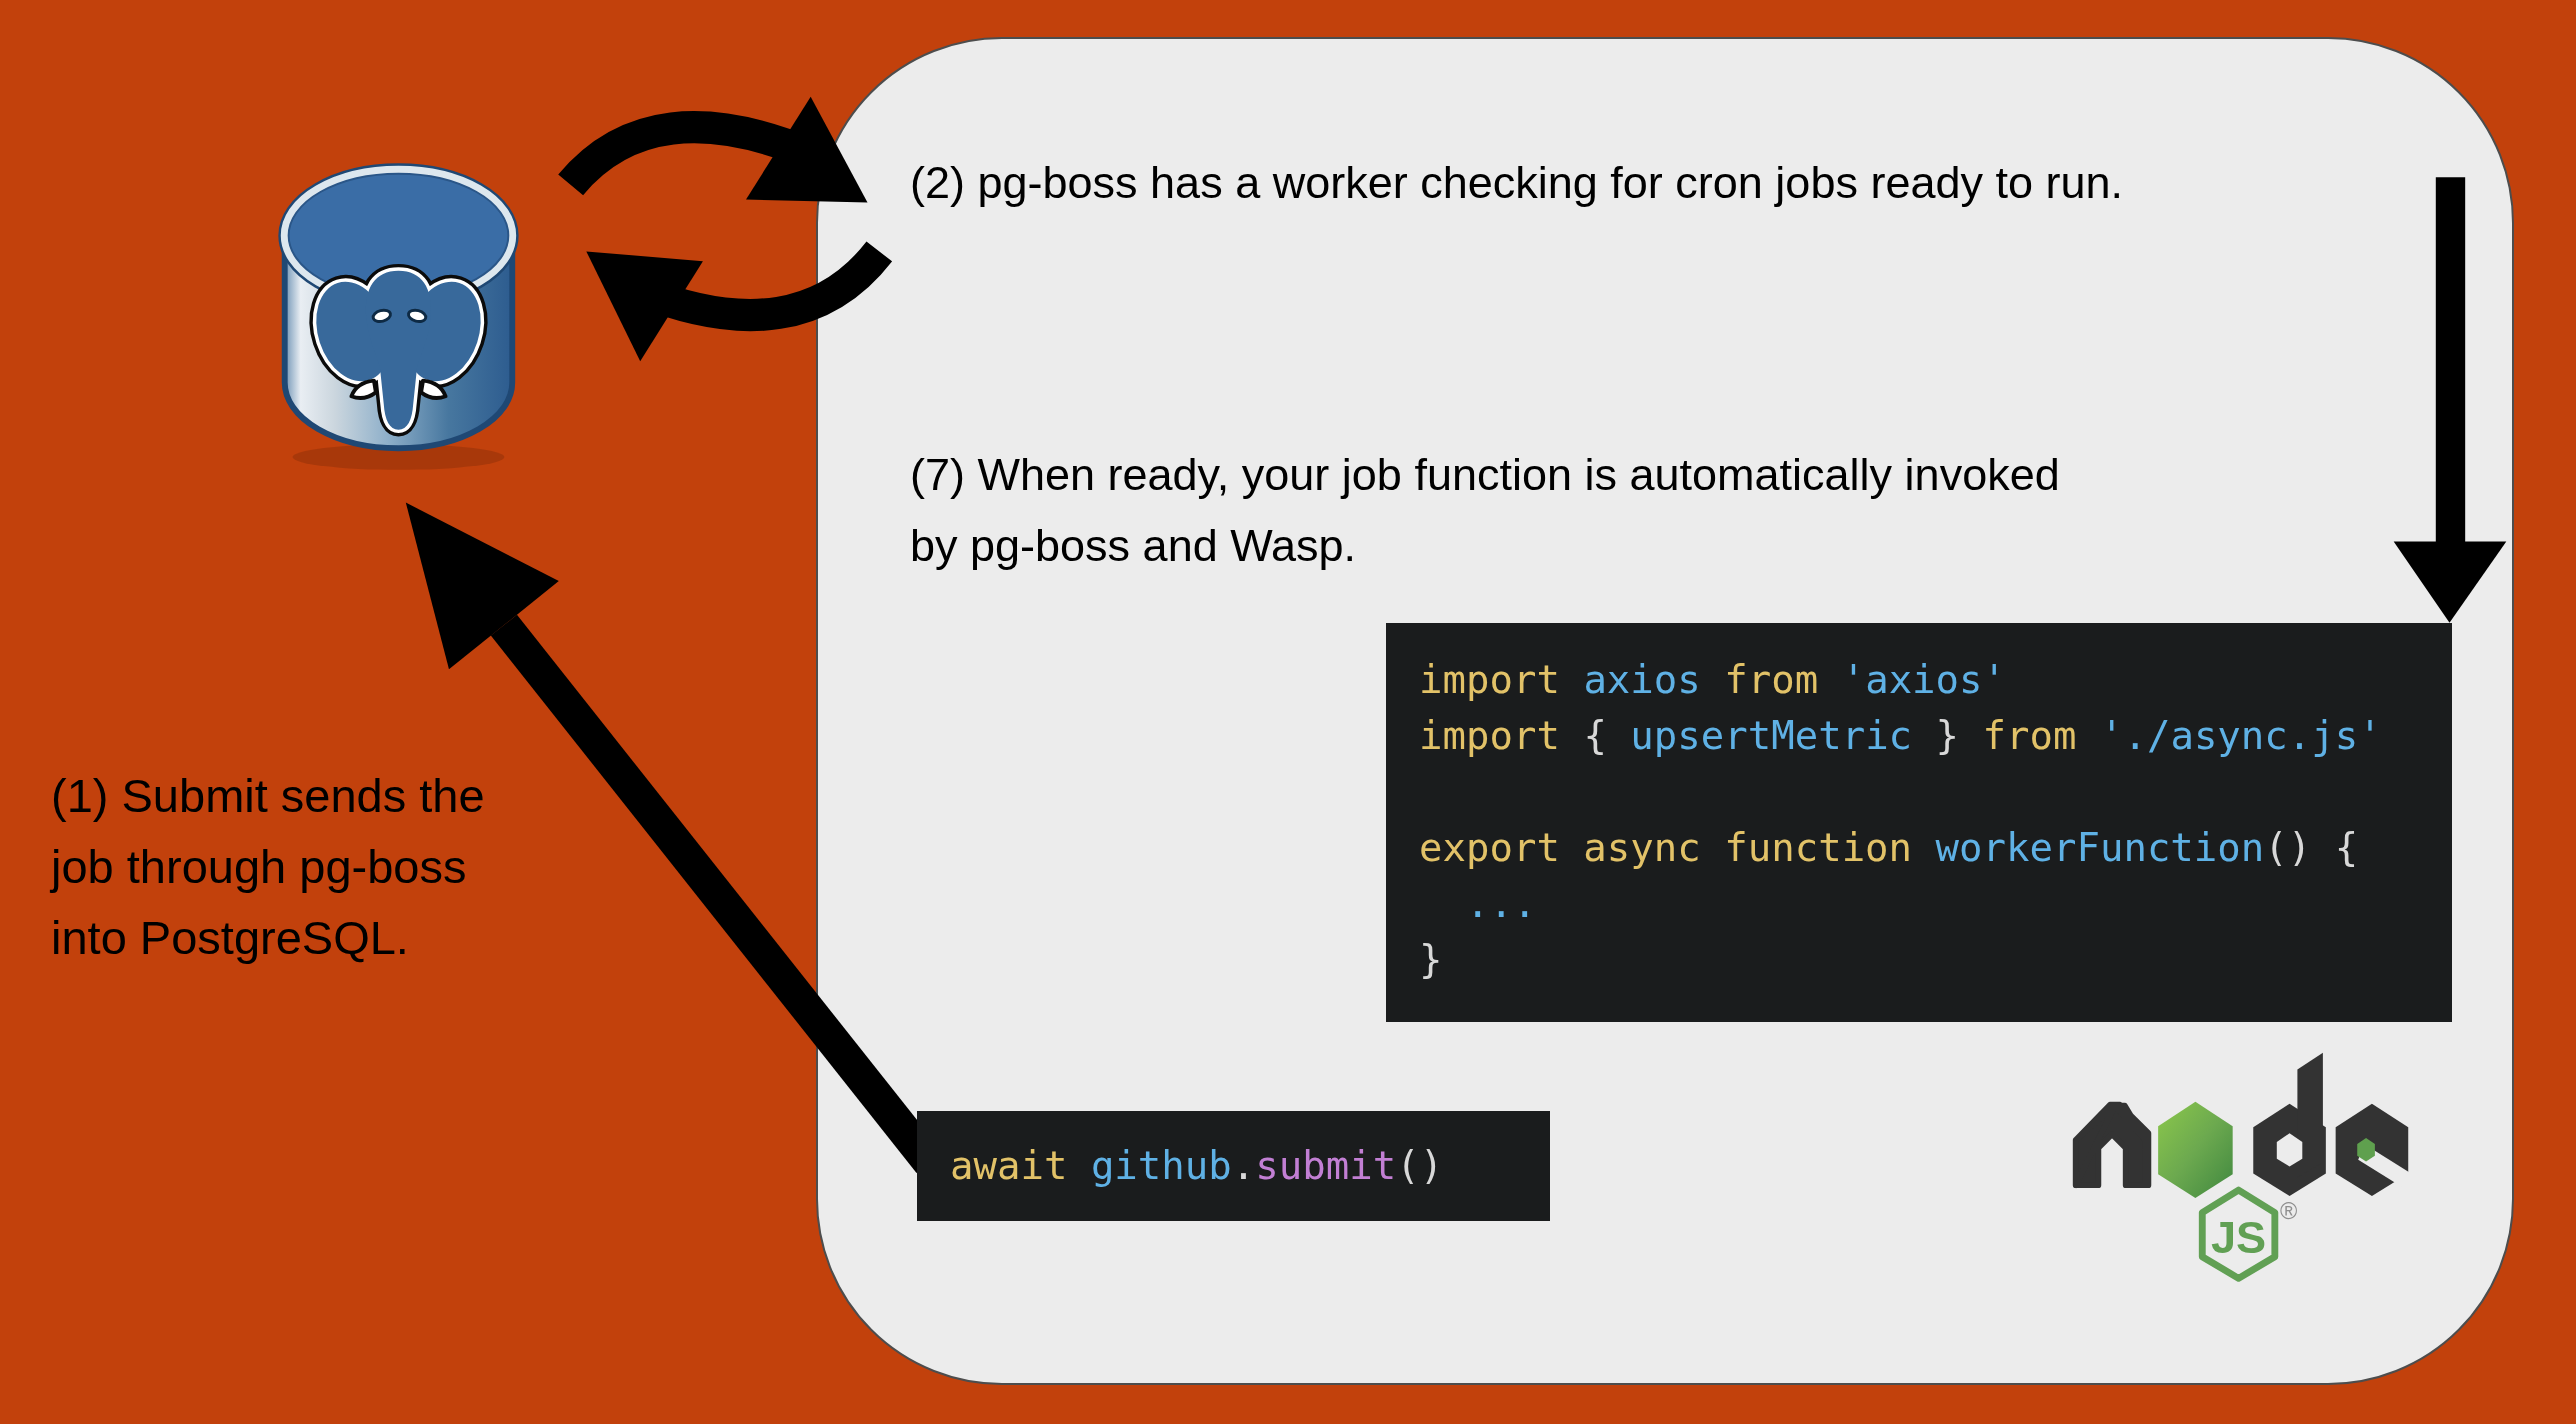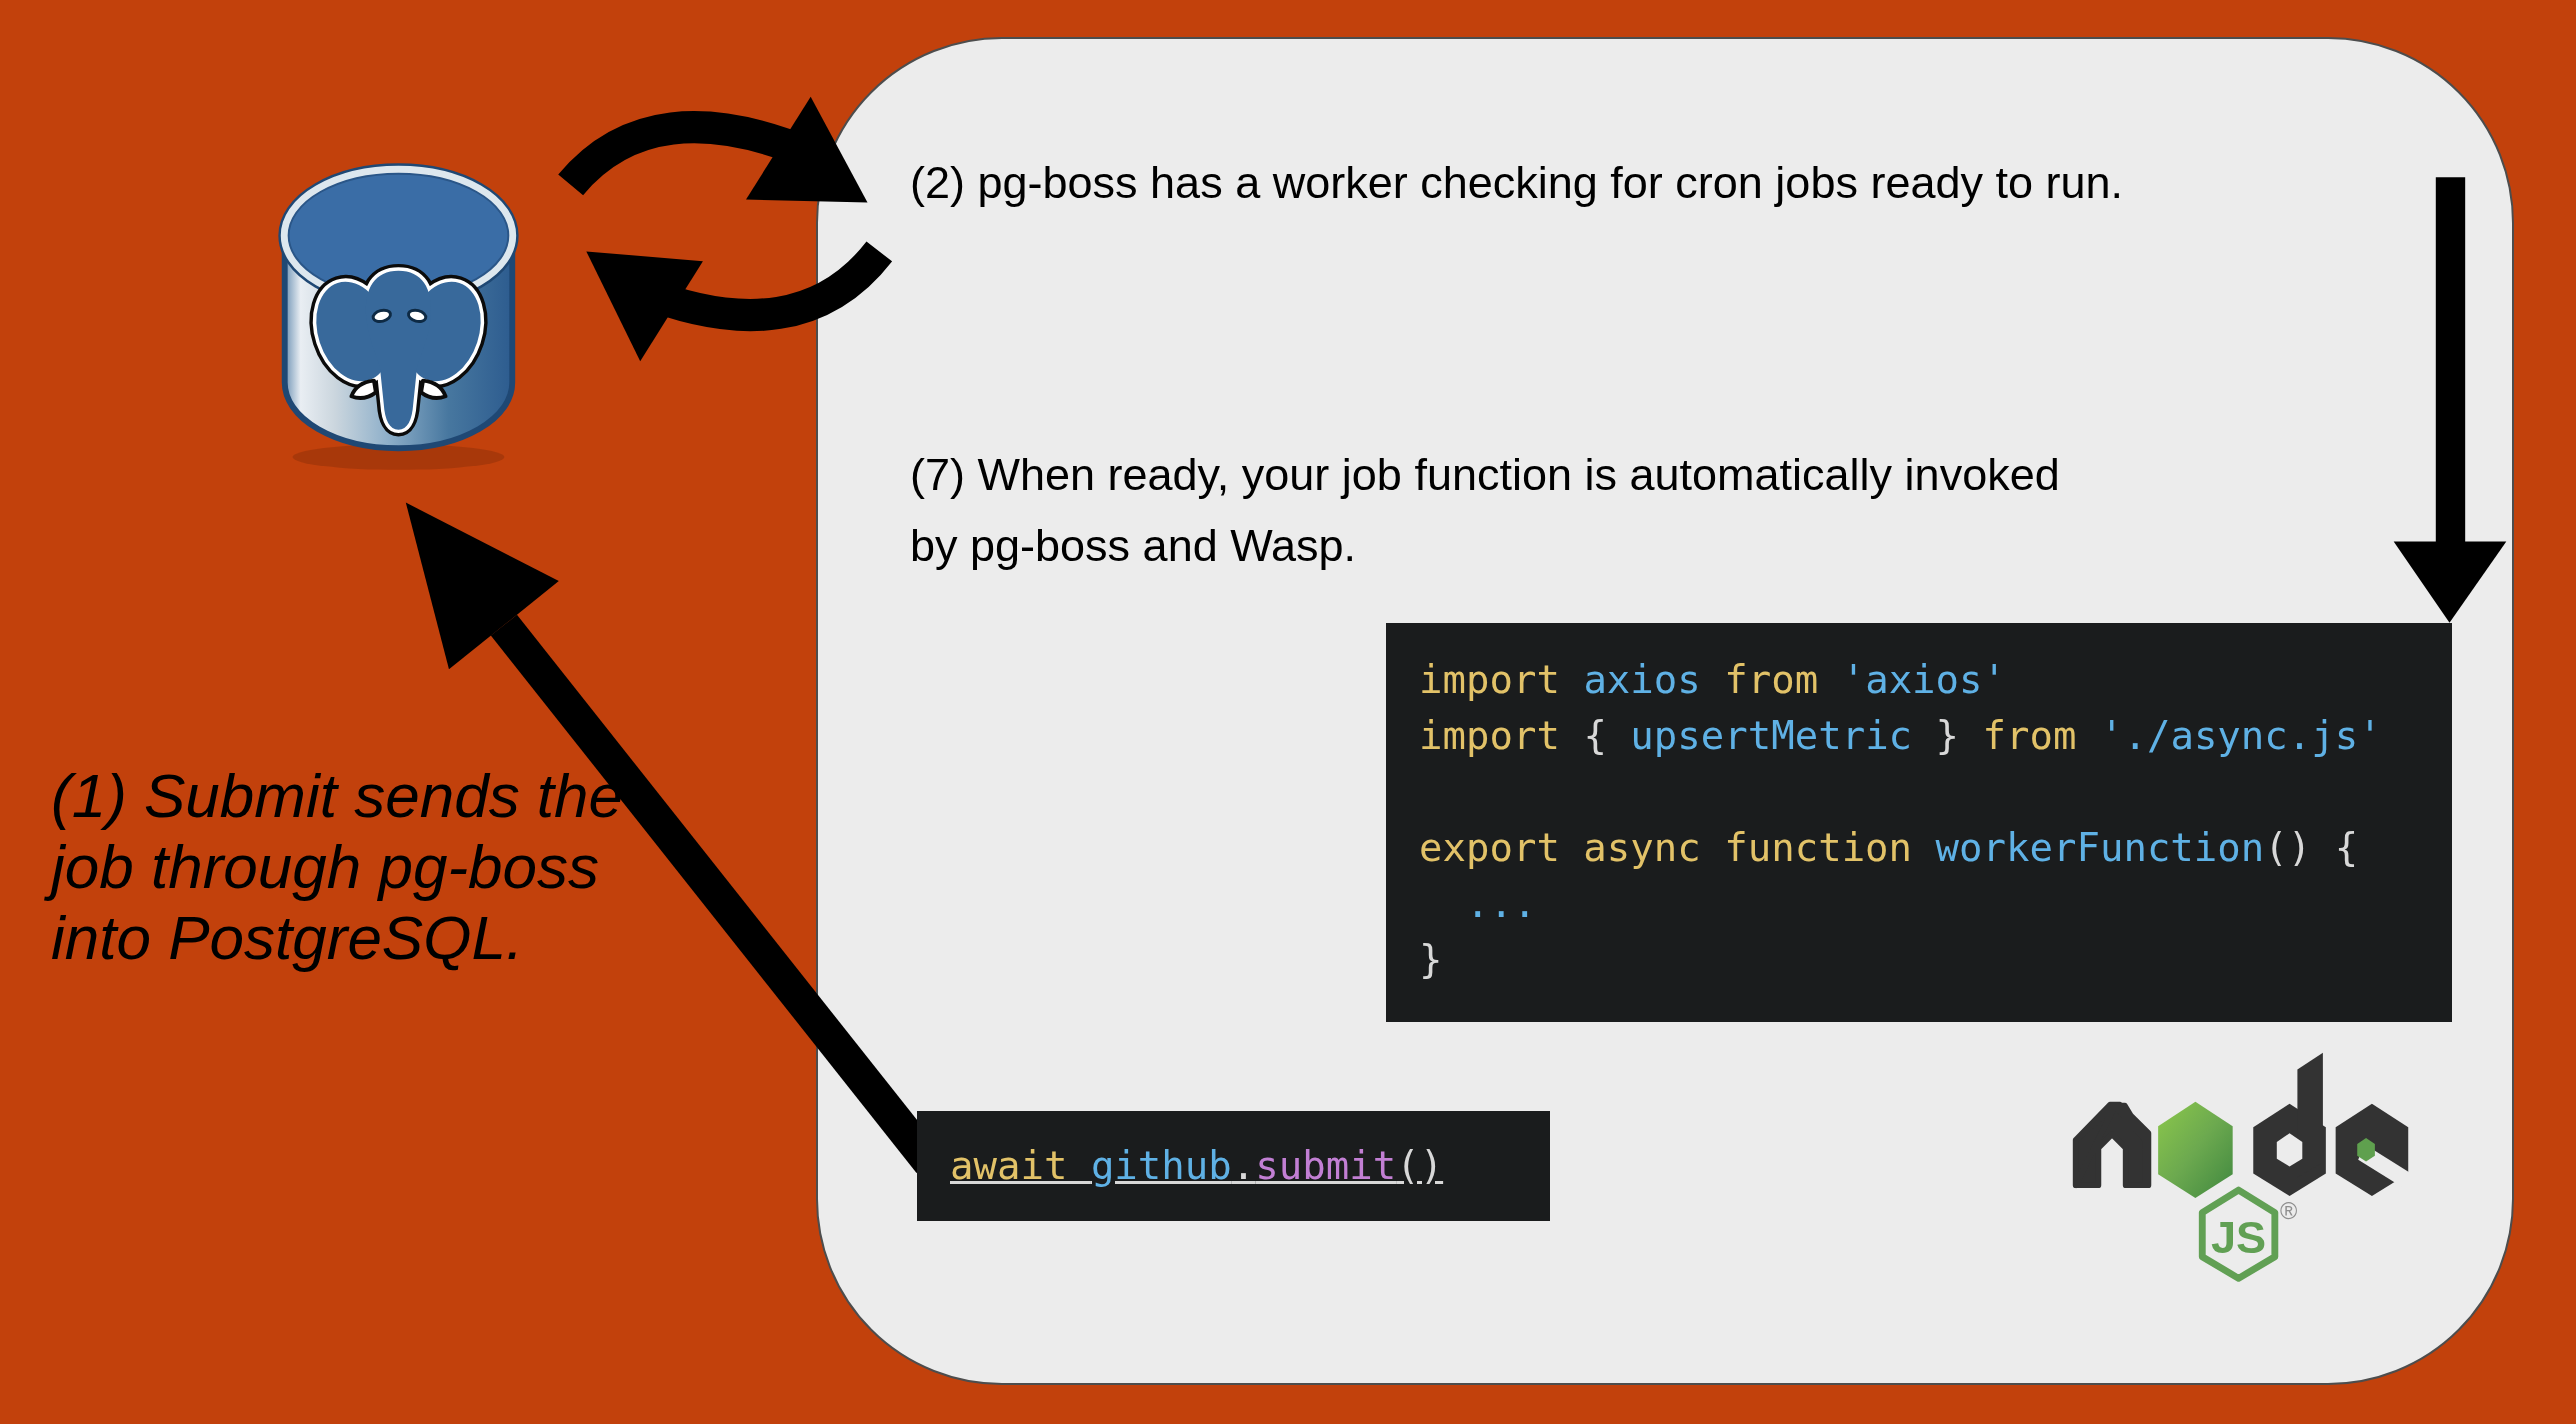--- a/index.html
+++ b/index.html
@@ -6,28 +6,28 @@
   #stage{position:relative;width:2576px;height:1424px;background:#ffffff;overflow:hidden;
          font-family:"Liberation Sans", sans-serif;}
   .abs{position:absolute;}
   
   #node-container{left:816px;top:37px;width:1698px;height:1348px;border-radius:186px;
     background:#ececec;border:2.9px solid #4d4d4d;box-sizing:border-box;}
   
   .annotation{color:#000;}
   #step2-text{left:910px;top:149px;font-size:45px;line-height:67px;}
   #step3-text{left:910px;top:439px;font-size:45px;line-height:71px;}
-  #step1-text{left:51px;top:760px;font-size:62px;line-height:71px;font-style:italic;}
+  #step1-text{left:51px;top:760px;font-size:47px;line-height:71px;}
   
   .code-block{font-family:"DejaVu Sans Mono","Liberation Mono",monospace;font-size:39px;
     color:#d8d8d8;box-sizing:border-box;}
   #worker-code{left:1386px;top:623px;width:1066px;height:399px;padding:29px 0 16px 33px;}
   #worker-code .code-line{line-height:56px;white-space:pre;}
   #submit-code{left:917px;top:1111px;width:633px;height:110px;padding:0 0 0 33px;
-    display:flex;align-items:flex-start;text-decoration:underline;}
+    display:flex;align-items:flex-start;}
   #submit-code .code-line{line-height:110px;white-space:pre;}
   svg{display:block;}
 </style>
 </head>
 <body>
 
 <div id="stage" style="background: #c2410c;">
 
   <div id="node-container" class="abs" style="background: rgb(236, 236, 236); border-color: rgb(77, 77, 77);"></div>
 

